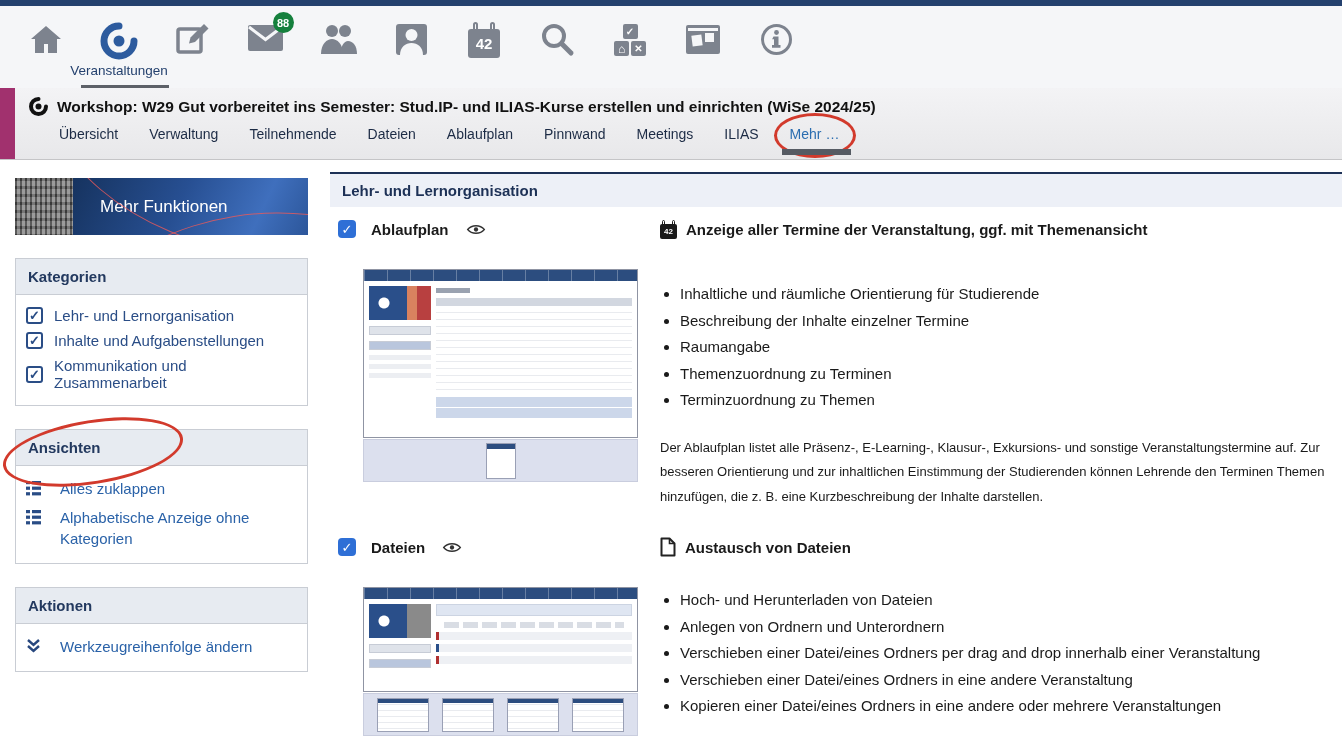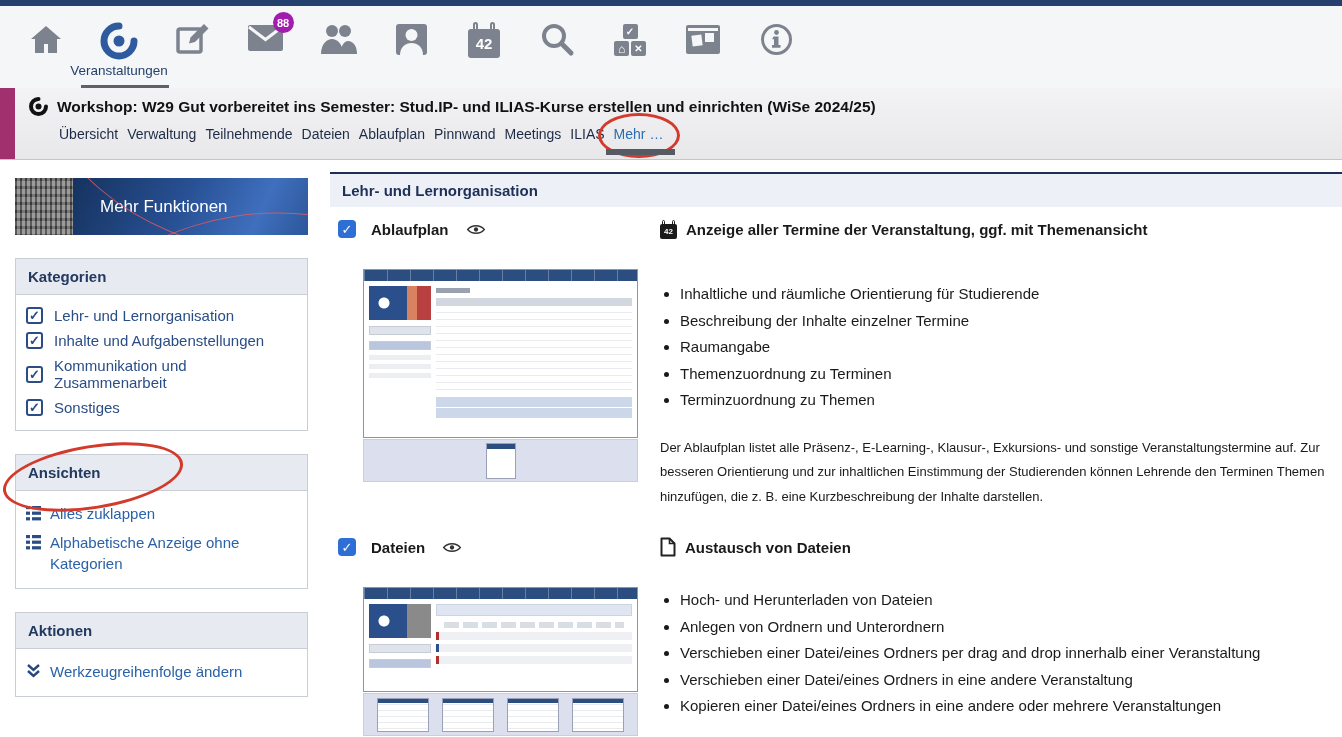--- a/index.html
+++ b/index.html
@@ -9,21 +9,21 @@
   
   .top-strip { height:6px; background:#24416e; }
   .icon-bar { height:82px; background:#f5f6f8; display:flex; align-items:flex-start;
               padding:16px 0 0 24px; gap:29px; position:relative; }
   .nav-item { width:44px; height:60px; display:flex; flex-direction:column; align-items:center;
               position:relative; cursor:pointer; }
   .nav-label { margin-top:3px; font-size:13.5px; color:#24416e; white-space:nowrap; }
   .nav-item.active::after { content:""; position:absolute; bottom:-8px; left:-16px;
               width:88px; height:5px; background:#5d6168; }
   .badge { position:absolute; top:-10px; right:-10px; min-width:21px; height:21px;
-           background:#a21caf; border-radius:50%; color:#fff; font-size:11px; font-weight:bold;
+           background:#15803d; border-radius:50%; color:#fff; font-size:11px; font-weight:bold;
            display:flex; align-items:center; justify-content:center; padding:0 3px; }
   .cal-icon { position:relative; width:32px; height:36px; }
   .cal-ring { position:absolute; top:0; width:5px; height:11px; border:2.5px solid #7d838e; border-radius:3px; }
   .cal-ring.r1 { left:5px; } .cal-ring.r2 { right:5px; }
   .cal-body { position:absolute; top:7px; left:0; right:0; bottom:0; background:#7d838e; border-radius:3px;
               color:#fff; font-weight:bold; font-size:15px; display:flex; align-items:center; justify-content:center; }
   .cal-icon.small { width:17px; height:19px; }
   .cal-icon.small .cal-ring { width:3px; height:6px; border-width:1.5px; border-color:#1a1a1a; }
   .cal-icon.small .cal-ring.r1 { left:2px; } .cal-icon.small .cal-ring.r2 { right:2px; }
   .cal-icon.small .cal-body { top:4px; background:#1a1a1a; font-size:8px; border-radius:2px; }
@@ -38,21 +38,21 @@
   .board-note.n1 { left:6px; top:10px; width:10px; height:11px; transform:rotate(-7deg); }
   .board-note.n2 { right:6px; top:8px; width:9px; height:9px; }
 
   
   .course-header { position:relative; height:72px; background:linear-gradient(#f3f3f5,#e8e8ea);
                    border-bottom:1px solid #c5c5c7; display:flex; }
   .magenta-stripe { width:15px; background:#a1316e; }
   .header-content { flex:1; padding:9px 8px 0 14px; }
   .course-title-row { display:flex; align-items:center; gap:9px; }
   .course-title { font-size:15.5px; font-weight:bold; color:#111; }
-  .tabs-row { display:flex; gap:9px; margin:10px 0 0 30px; font-size:14px; color:#1c2b45; }
+  .tabs-row { display:flex; gap:31px; margin:10px 0 0 30px; font-size:14px; color:#1c2b45; }
   .tab { position:relative; cursor:pointer; white-space:nowrap; }
   .tab.more { color:#2a6db0; }
   .tab.active::after { content:""; position:absolute; left:-8px; right:-12px; bottom:-13px;
                        height:6px; background:#565b63; }
   .annot-ellipse { position:absolute; border:3px solid #d23a2c; border-radius:50%; pointer-events:none; }
   .tab .annot-ellipse { left:-16px; top:-13px; width:82px; height:45px; }
 
   
   .sidebar { position:absolute; left:15px; top:178px; width:293px; }
   .banner { height:57px; display:flex; }
@@ -69,21 +69,21 @@
   .side-box { border:1px solid #c9cdd4; margin-top:23px; background:#fff; position:relative; }
   .side-box-header { background:#e7ebf1; padding:9px 12px; font-weight:bold; color:#23395f;
                      font-size:15px; border-bottom:1px solid #c9cdd4; }
   .side-box-body { padding:8px 10px 10px; }
   .cat-row { display:flex; gap:11px; align-items:center; padding:4px 0; cursor:pointer; }
   .cat-label { color:#2a4d86; font-size:15px; }
   .side-checkbox { width:17px; height:17px; border:2px solid #2a4d86; border-radius:3px; background:#fff;
       color:#2a4d86; display:flex; align-items:center; justify-content:center;
       font-size:13px; font-weight:bold; flex:none; }
   .side-checkbox::after { content:"✓"; }
-  .link-row { display:flex; gap:9px; align-items:flex-start; padding:4px 0; cursor:pointer; }
+  .link-row { display:flex; gap:19px; align-items:flex-start; padding:4px 0; cursor:pointer; }
   .link-row svg { flex:none; margin-top:3px; }
   .link-label { color:#2a62a8; font-size:15px; line-height:21px; }
   .sidebar .annot-ellipse { left:-14px; top:-10px; width:182px; height:64px;
                             transform:rotate(-9deg); border-width:3.5px; }
 
   
   .main { position:absolute; left:330px; top:172px; width:1012px; }
   .section-header { border-top:2px solid #1d3156; background:#edf0f7; color:#1d3156;
                     font-weight:bold; font-size:15px; padding:8px 12px; }
   .tool-row { display:grid; grid-template-columns:330px 1fr; }
@@ -295,24 +295,20 @@
         <span class="cat-label">Lehr- und Lernorganisation</span>
       </div>
       <div class="cat-row">
         <span class="side-checkbox"></span>
         <span class="cat-label">Inhalte und Aufgabenstellungen</span>
       </div>
       <div class="cat-row">
         <span class="side-checkbox"></span>
         <span class="cat-label">Kommunikation und Zusammenarbeit</span>
       </div>
-      <div class="cat-row">
-        <span class="side-checkbox"></span>
-        <span class="cat-label">Sonstiges</span>
-      </div>
     </div>
   </div>
 
   <div class="side-box">
     <span class="annot-ellipse"></span>
     <div class="side-box-header">Ansichten</div>
     <div class="side-box-body">
       <div class="link-row">
         <svg width="15" height="15" viewBox="0 0 15 15">
             <g fill="#2a4d86">

